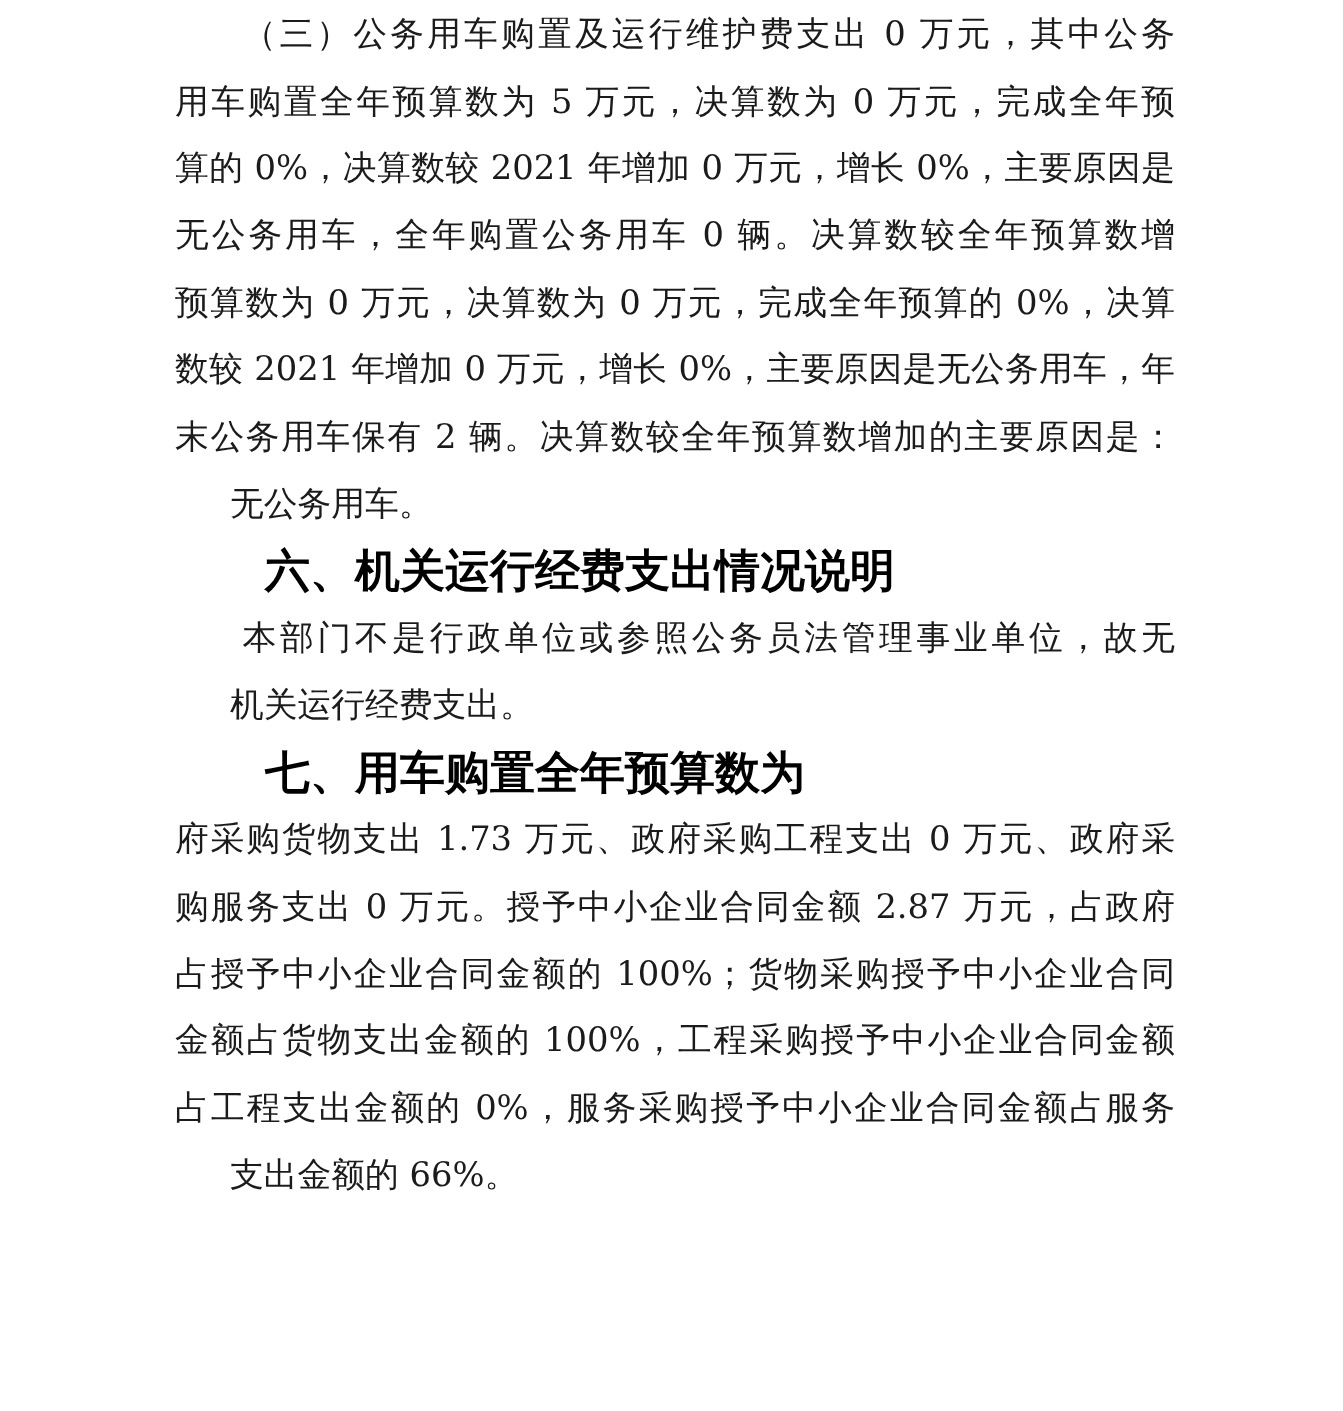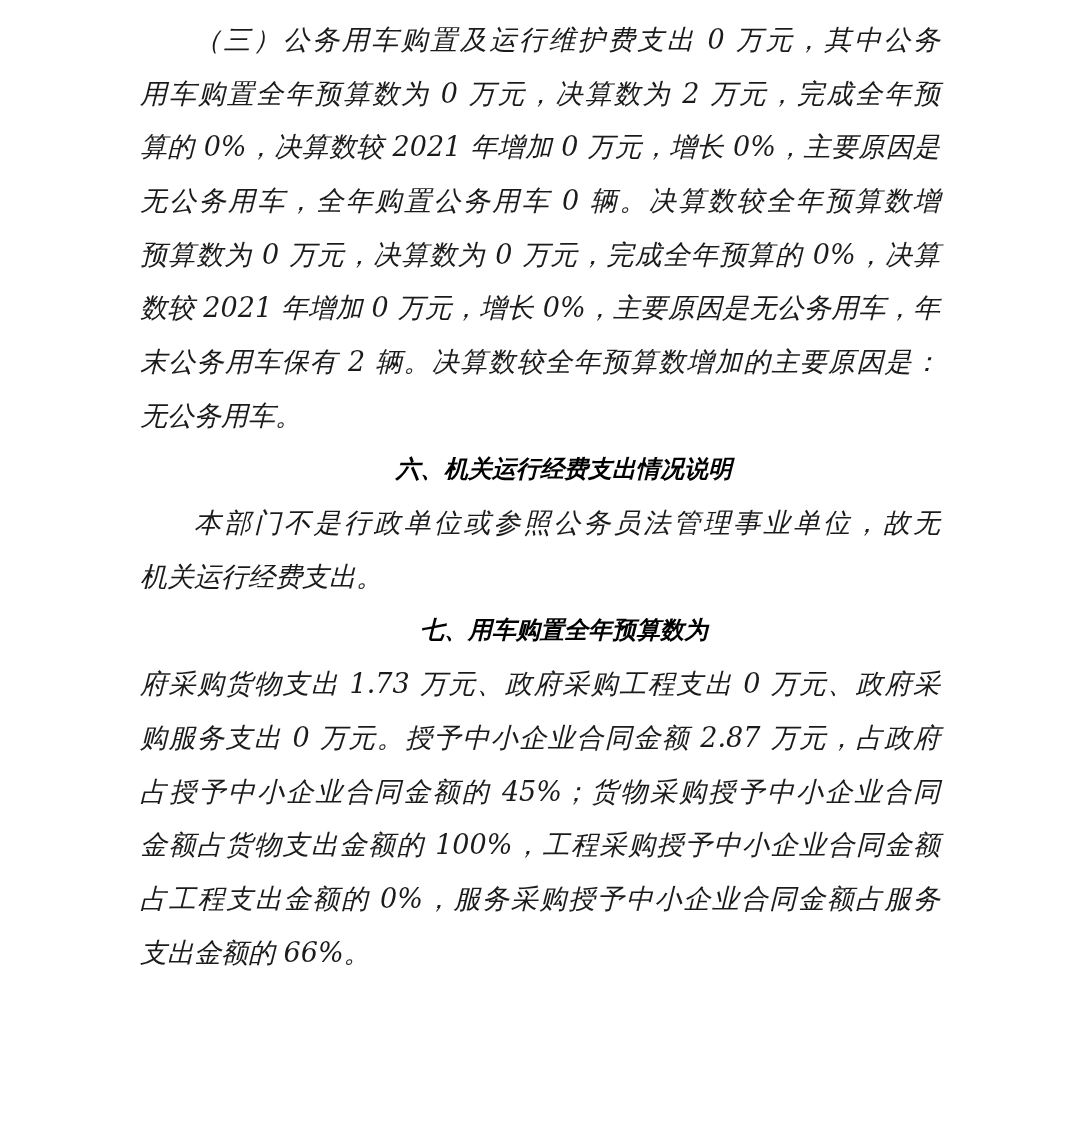--- a/index.html
+++ b/index.html
@@ -9,71 +9,70 @@
     overflow: hidden;
     position: relative;
   }
   .page {
     position: absolute; left: 0; top: 0;
     width: 1074px; height: 1129px;
     background: #ffffff;
   }
   .content {
     position: absolute;
-    left: 140px; top: 13px;
+    left: 140px; top: 1px;
     width: 800px;
-    font-style: italic;
   }
   .line {
     font-family: "DejaVu Serif", "Liberation Serif", serif;
     font-size: 27px;
     color: #1b1b1b;
     line-height: 53.7px;
     height: 53.7px;
     text-align: justify;
     text-align-last: justify;
     overflow: visible;
   }
   .line.first { text-indent: 2em; }
-  .line.end   { text-align: left; text-align-last: left; }
+  .line.end   { text-align: left; text-align-last: left; margin-left: 44px; }
   .heading {
     font-family: "DejaVu Sans", "Liberation Sans", sans-serif;
     font-weight: 700;
-    font-size: 24px;
+    font-size: 36px;
     color: #000000;
     line-height: 53.7px;
     height: 53.7px;
     text-indent: 2em;
-    text-align: center;
+    text-align: left;
     white-space: nowrap;
   }
 </style>
 </head>
 <body>
 
 <div class="page">
   <div class="content">
 
     <div class="line first">（三）公务用车购置及运行维护费支出 0 万元，其中公务</div>
-    <div class="line">用车购置全年预算数为 0 万元，决算数为 2 万元，完成全年预</div>
+    <div class="line">用车购置全年预算数为 5 万元，决算数为 0 万元，完成全年预</div>
     <div class="line">算的 0%，决算数较 2021 年增加 0 万元，增长 0%，主要原因是</div>
     <div class="line">无公务用车，全年购置公务用车 0 辆。决算数较全年预算数增</div>
     <div class="line">预算数为 0 万元，决算数为 0 万元，完成全年预算的 0%，决算</div>
     <div class="line">数较 2021 年增加 0 万元，增长 0%，主要原因是无公务用车，年</div>
     <div class="line">末公务用车保有 2 辆。决算数较全年预算数增加的主要原因是：</div>
     <div class="line end">无公务用车。</div>
 
     <div class="heading">六、机关运行经费支出情况说明</div>
 
     <div class="line first">本部门不是行政单位或参照公务员法管理事业单位，故无</div>
     <div class="line end">机关运行经费支出。</div>
 
     <div class="heading">七、用车购置全年预算数为</div>
 
     <div class="line">府采购货物支出 1.73 万元、政府采购工程支出 0 万元、政府采</div>
     <div class="line">购服务支出 0 万元。授予中小企业合同金额 2.87 万元，占政府</div>
-    <div class="line">占授予中小企业合同金额的 45%；货物采购授予中小企业合同</div>
+    <div class="line">占授予中小企业合同金额的 100%；货物采购授予中小企业合同</div>
     <div class="line">金额占货物支出金额的 100%，工程采购授予中小企业合同金额</div>
     <div class="line">占工程支出金额的 0%，服务采购授予中小企业合同金额占服务</div>
     <div class="line end">支出金额的 66%。</div>
 
   </div>
 </div>
 
 </body></html>

